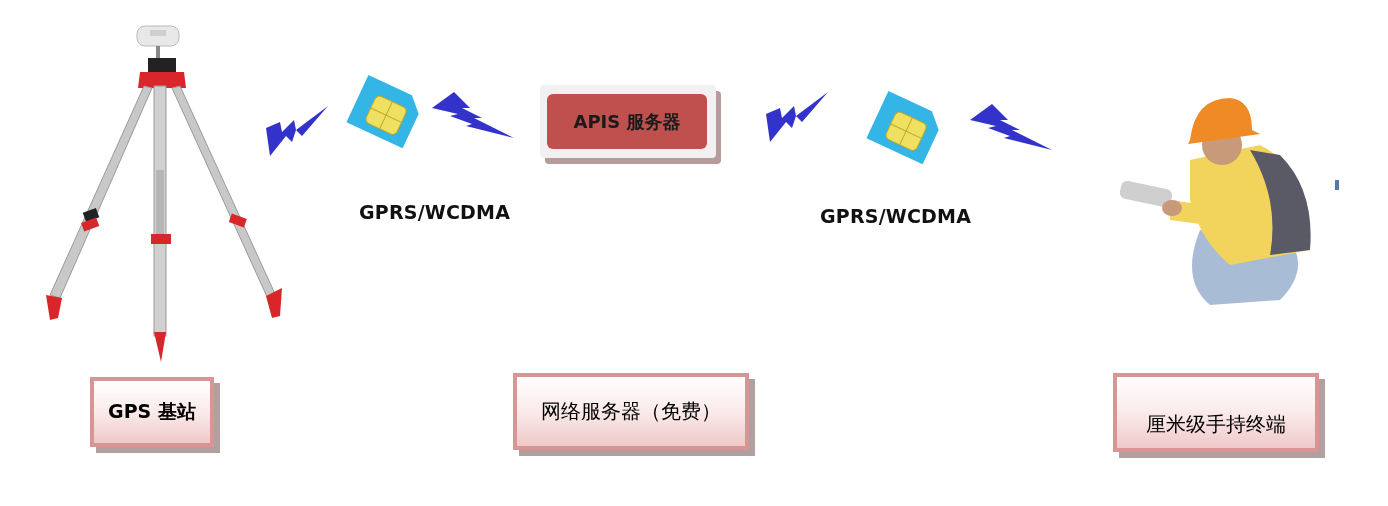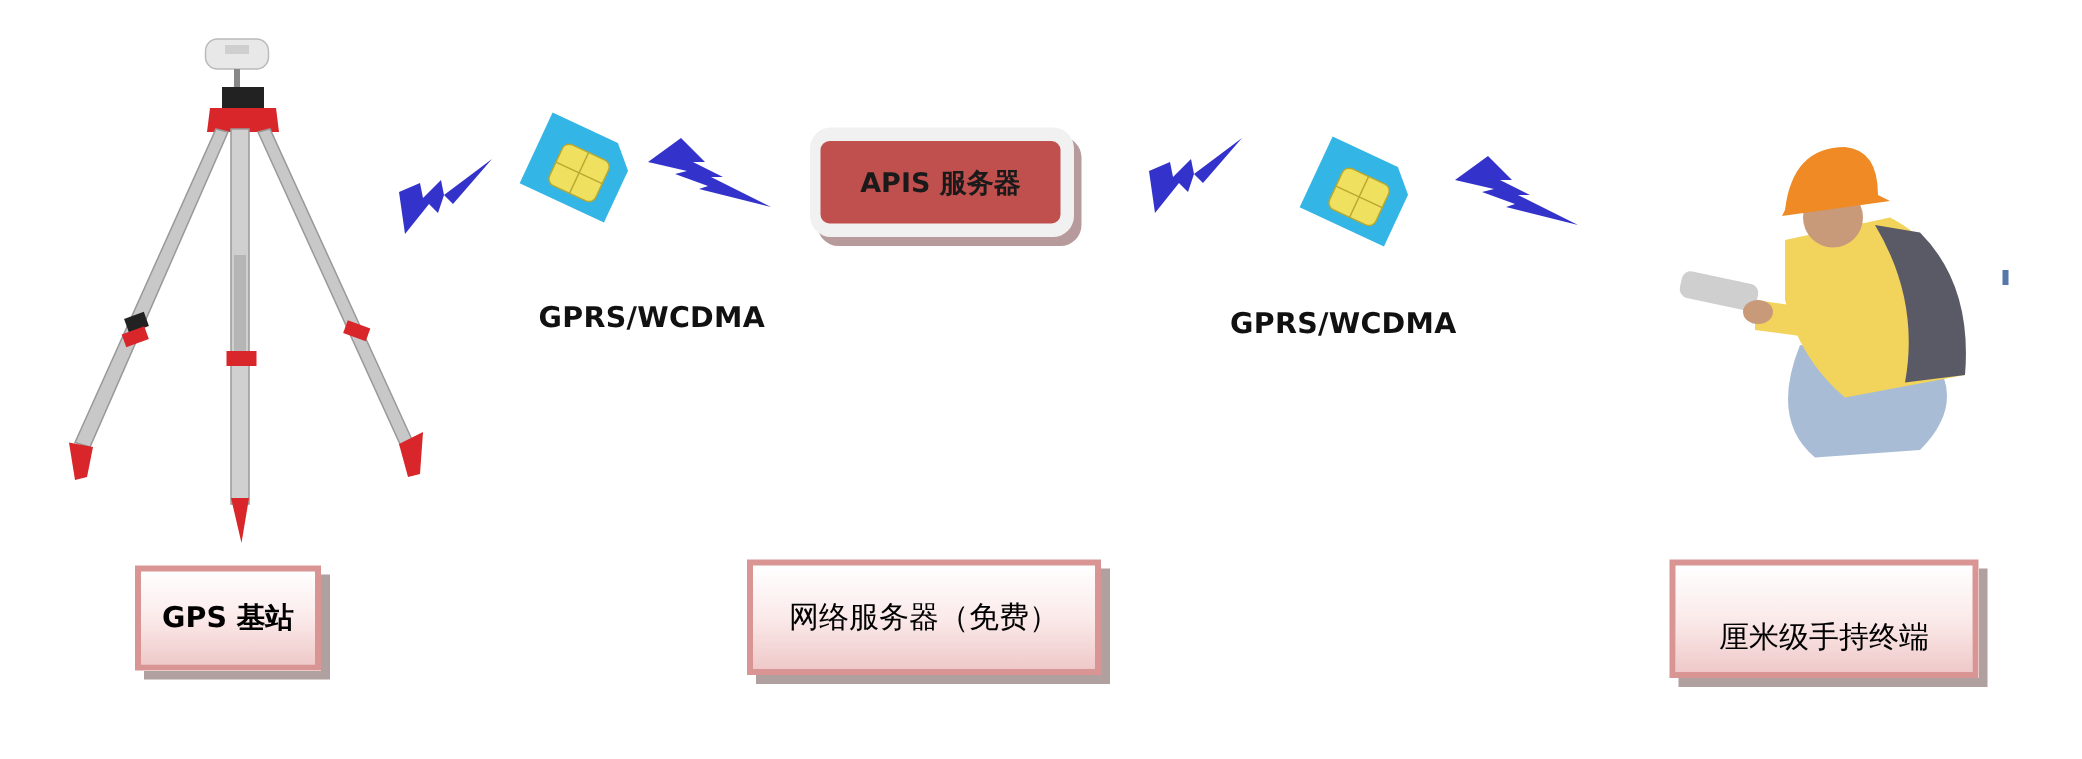--- a/index.html
+++ b/index.html
@@ -12,21 +12,21 @@
     background:linear-gradient(to bottom,#ffffff 0%,#fbeaea 50%,#efc9c9 100%);
     box-shadow:6px 6px 0 #b0a0a0;
     display:flex; align-items:center; justify-content:center;
     font-size:19px; color:#000; font-weight:bold;
   }
   .label-box span { font-weight:bold; }
   .net-label { position:absolute; font-size:19px; font-weight:bold; color:#111;
                font-family:"DejaVu Sans","Liberation Sans",sans-serif; letter-spacing:0.2px;margin-left:32px; }
   .server-outer {
     position:absolute; left:540px; top:85px; width:176px; height:73px;
-    background:#f1f1f1; border-radius:14px; box-sizing:border-box;
+    background:#f1f1f1; border-radius:4px; box-sizing:border-box;
     box-shadow:5px 6px 0 #b79a9c;
     text-align:right;
   }
   .server-inner {
     position:absolute; left:7px; top:9px; right:9px; bottom:9px;
     background:#c0504d; border-radius:6px;
     display:flex; align-items:center; justify-content:center;
     font-size:18px; font-weight:bold; color:#1a1a1a;
   }
   svg { position:absolute; overflow:visible; }
@@ -116,19 +116,19 @@
   <rect x="10" y="95" width="52" height="18" rx="6" fill="#cfcfcf" transform="rotate(12 36 104)"></rect>
   <ellipse cx="62" cy="118" rx="10" ry="8" fill="#c99a7a"></ellipse>
 </svg>
 
 <div class="abs" style="left:1335px;top:180px;width:4px;height:10px;background:#5577aa;"></div>
 
 <div class="label-box" style="left:90px;top:377px;width:124px;height:70px;">
   <span>GPS 基站</span>
 </div>
 
-<div class="label-box" style="left:498px;top:373px;width:236px;height:77px;">
+<div class="label-box" style="left:513px;top:373px;width:236px;height:77px;">
   <span style="font-weight:normal;font-size:20px;">网络服务器（免费）</span>
 </div>
 
 <div class="label-box" style="left:1113px;top:373px;width:206px;height:79px;">
   <span style="font-weight:normal;font-size:20px;margin-top:24px;">厘米级手持终端</span>
 </div>
 
 </body></html>

